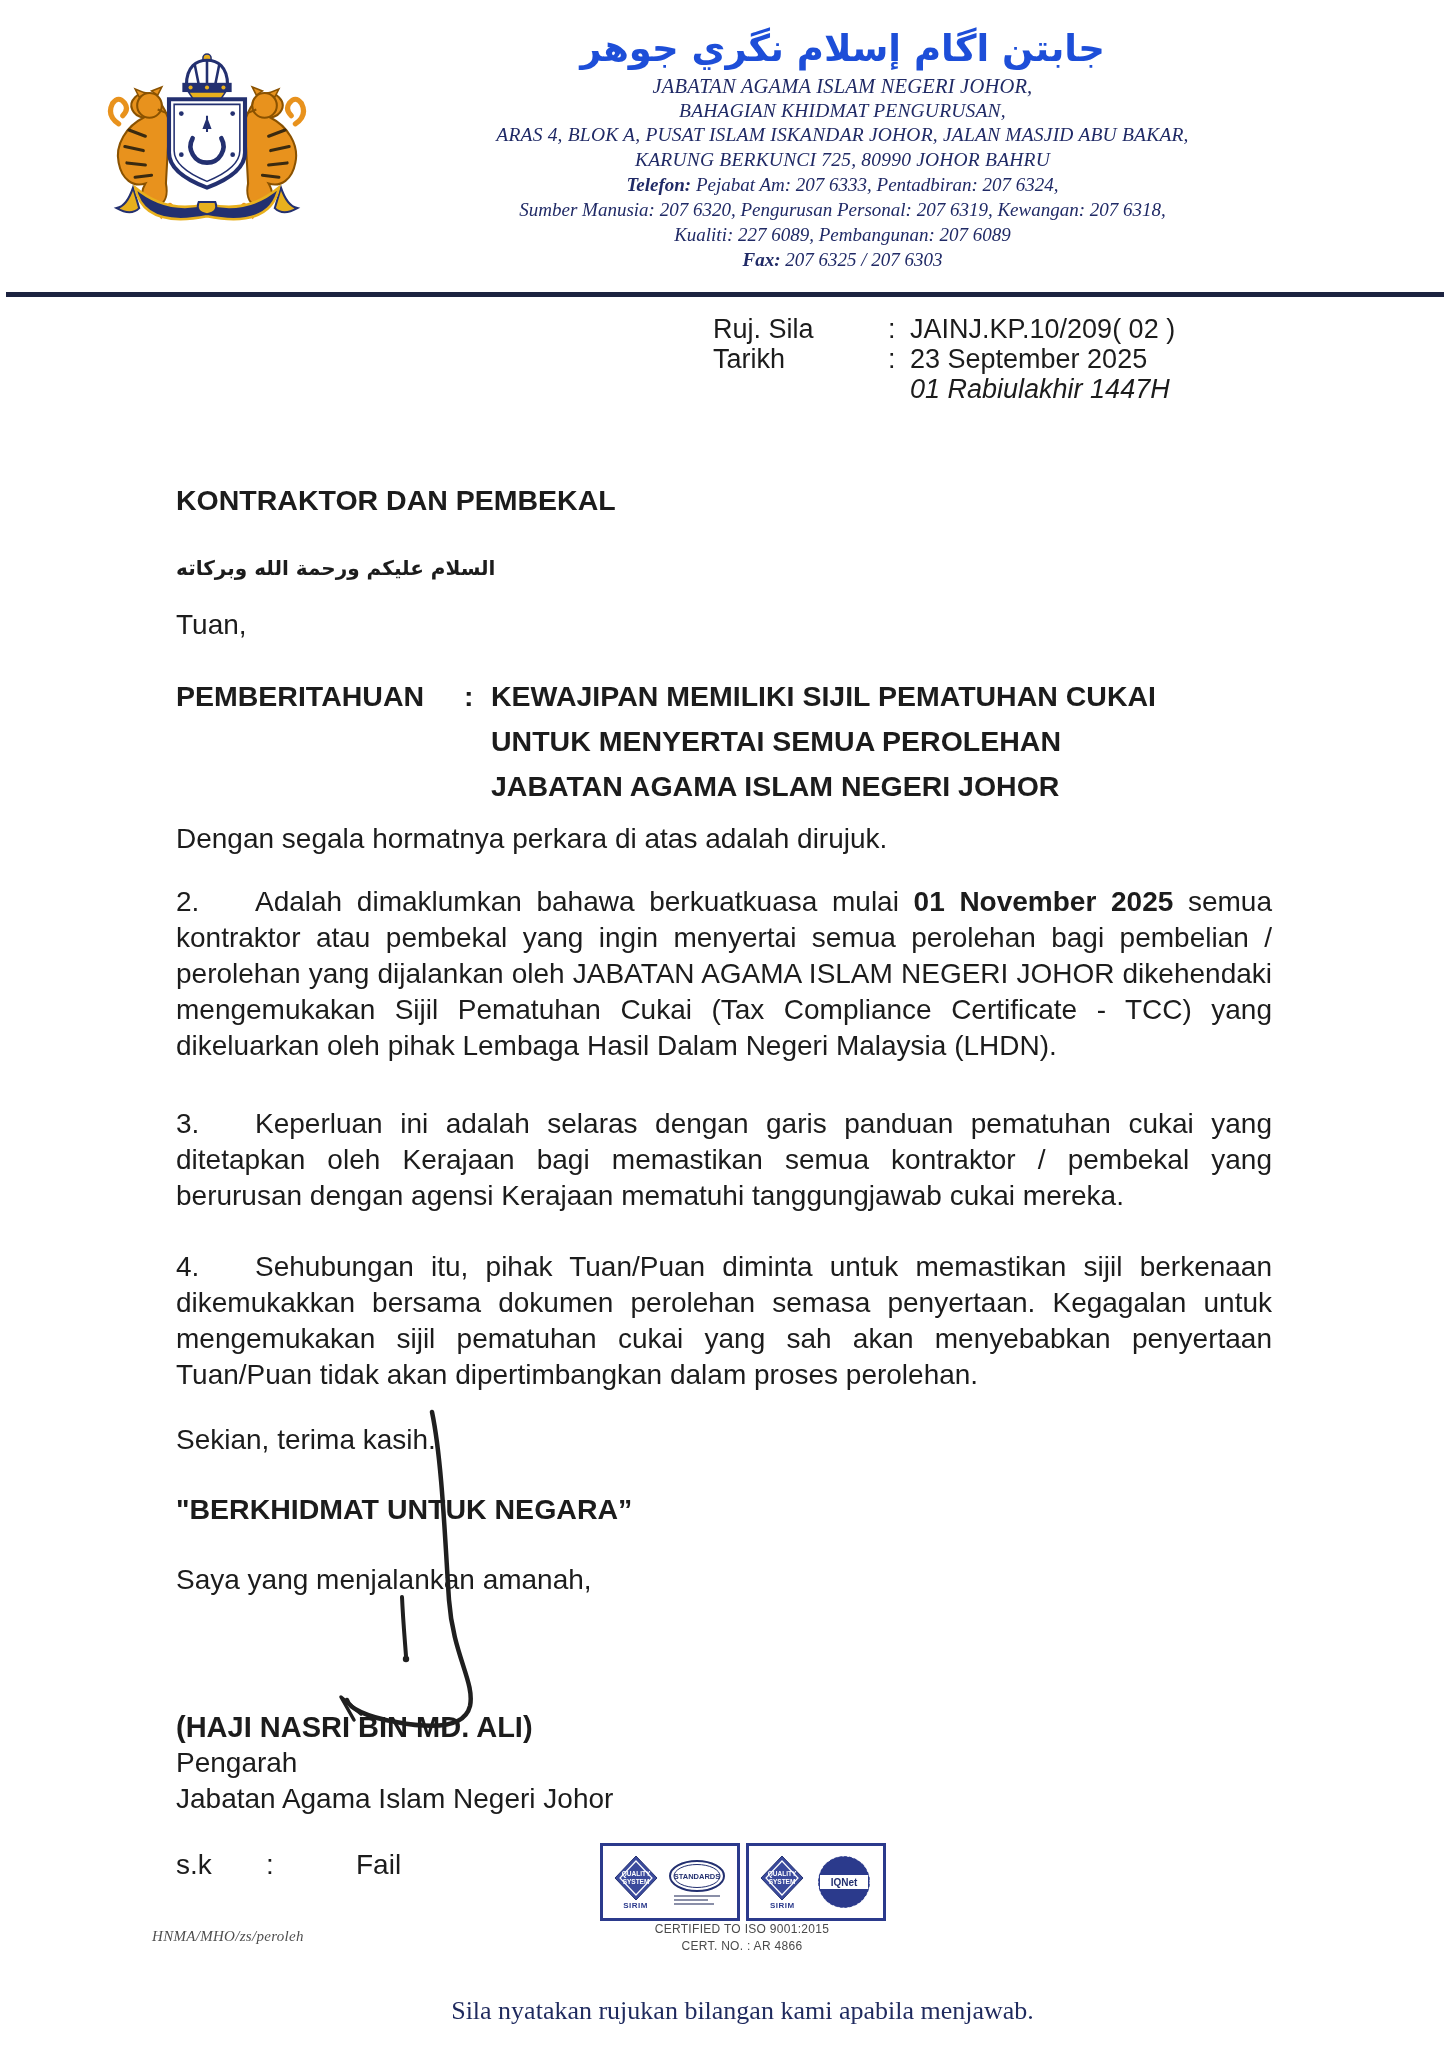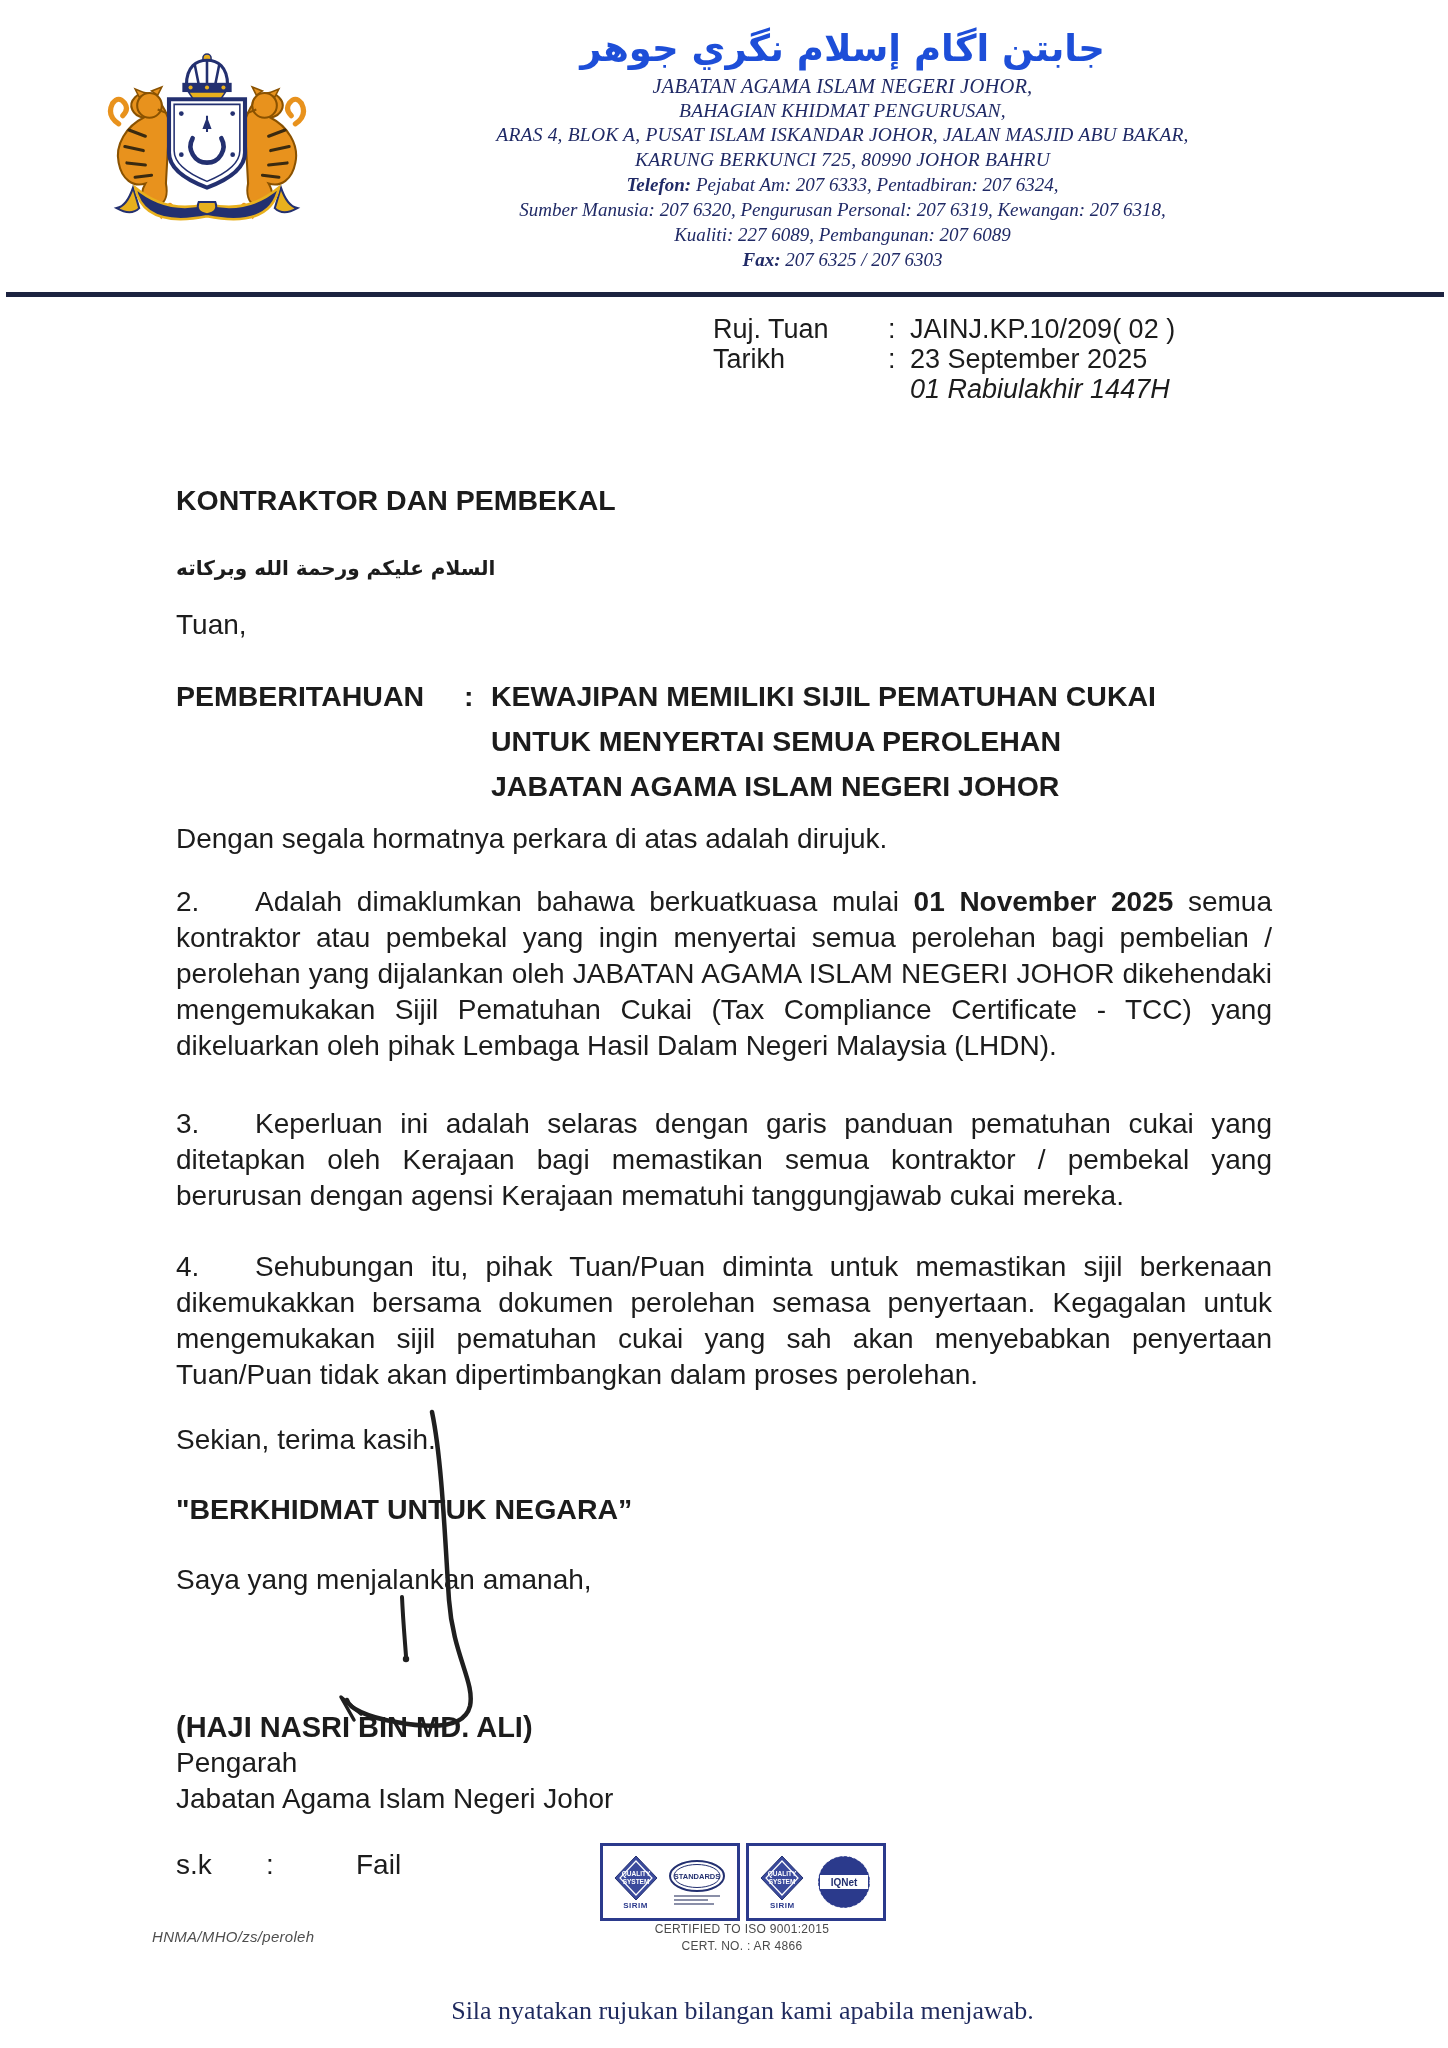--- a/index.html
+++ b/index.html
@@ -73,21 +73,21 @@
     display:flex;align-items:center;justify-content:space-evenly;
   }
   .sirim{display:flex;flex-direction:column;align-items:center;}
   .sirim-label{font-size:8px;font-weight:bold;color:#2b3a8c;letter-spacing:.5px;}
   .micro-lines{display:flex;flex-direction:column;gap:2px;margin-top:2px;}
   .micro-lines span{display:block;height:2px;background:#8a8fa8;}
   
   .ref-code{
     position:absolute;left:152px;top:1928px;
     font-style:italic;font-size:15px;color:#3a3a3a;opacity:.9;
-    font-family:Liberation Sans, sans-serif;letter-spacing:.3px;
+    font-family:Liberation Serif, serif;letter-spacing:.3px;
   }
   .cert{
     position:absolute;left:540px;top:1921px;width:404px;text-align:center;
     font-size:12px;line-height:17px;color:#4a4a4a;letter-spacing:.3px;
   }
   .note{
     position:absolute;left:300px;top:1996px;width:885px;text-align:center;
     font-family:"Liberation Serif",serif;font-size:26px;color:#1f2a5e;
   }
 </style>
@@ -158,21 +158,21 @@
     <div class="hline">KARUNG BERKUNCI 725, 80990 JOHOR BAHRU</div>
     <div class="contact"><b>Telefon:</b><span> Pejabat Am: 207 6333,  Pentadbiran: 207 6324,</span></div>
     <div class="contact">Sumber Manusia: 207 6320,  Pengurusan Personal: 207 6319,  Kewangan: 207 6318,</div>
     <div class="contact">Kualiti: 227 6089,  Pembangunan: 207 6089</div>
     <div class="contact"><b>Fax:</b><span> 207 6325 / 207 6303</span></div>
   </div>
 
   <div class="rule"></div>
 
   <div class="ref">
-    <span>Ruj. Tuan</span>
+    <span>Ruj. Sila</span>
     <span>:</span>
     <span>JAINJ.KP.10/209( 02 )</span>
     <span>Tarikh</span>
     <span>:</span>
     <span>23 September 2025</span>
     <span></span>
     <span></span>
     <span class="hijri">01 Rabiulakhir  1447H</span>
   </div>
 

